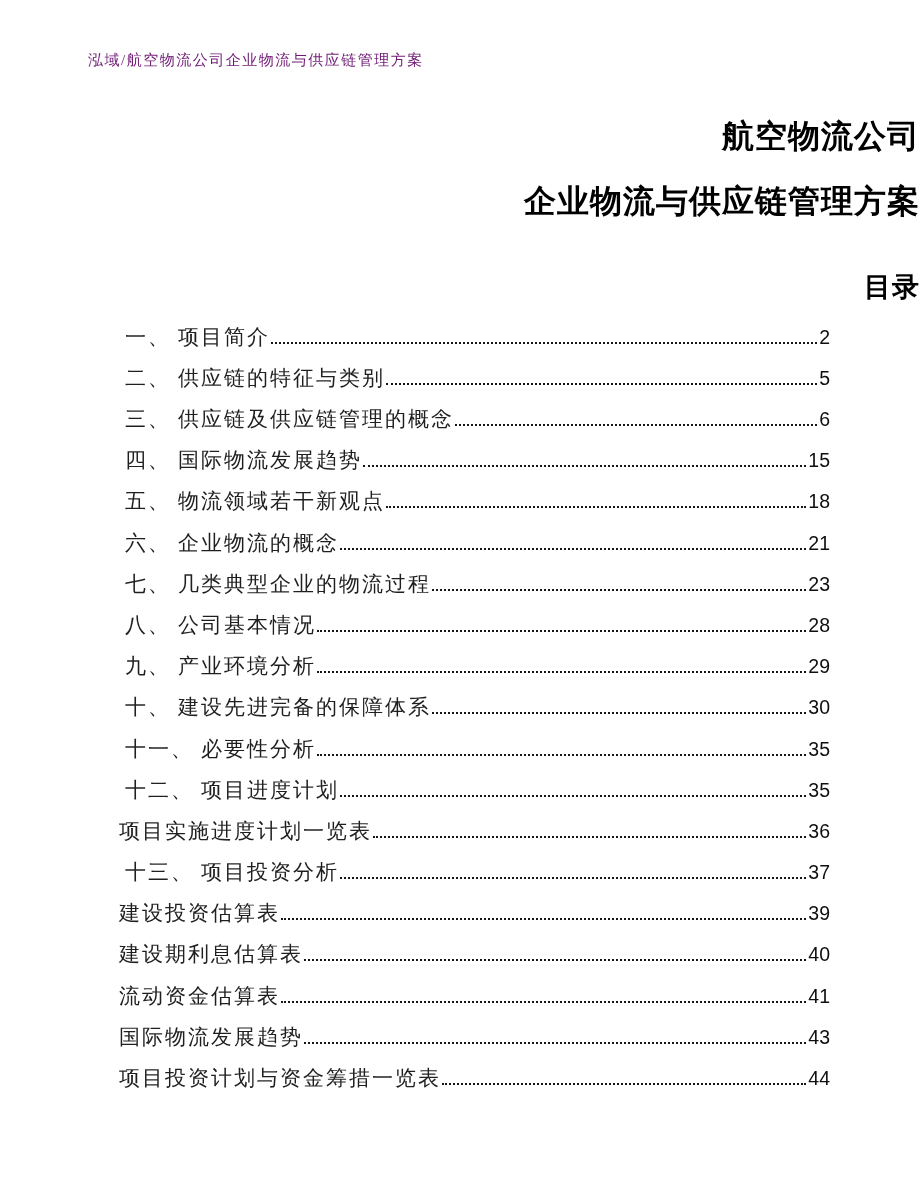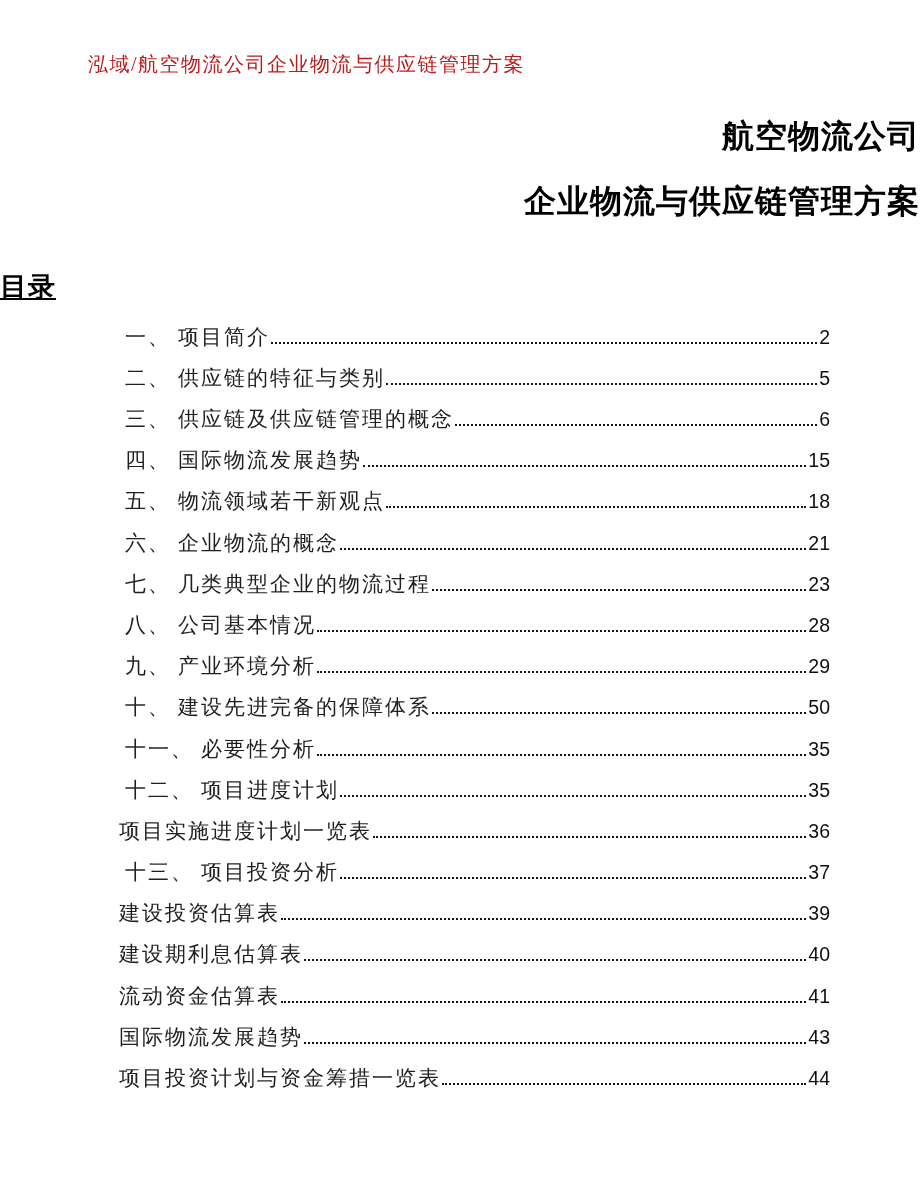--- a/index.html
+++ b/index.html
@@ -9,44 +9,43 @@
     height: 1191px;
     background: #ffffff;
     overflow: hidden;
     color: #1a1a1a;
   }
   .doc-header {
     position: absolute;
     left: 88px;
     top: 51px;
     font-family: "Liberation Serif", "DejaVu Serif", serif;
-    font-size: 20px;
+    font-size: 15px;
     letter-spacing: 1.5px;
-    color: #b91c1c;
+    color: #701a75;
     white-space: nowrap;
   }
   .title {
     text-align: right;
     font-family: "Liberation Sans", "DejaVu Sans", sans-serif;
     font-weight: 700;
     color: #000000;
     letter-spacing: 1px;
   }
   .title-line1 { margin: 118px 0 0 0; font-size: 32px; line-height: 1.15; }
   .title-line2 { margin: 28px 0 0 0;  font-size: 32px; line-height: 1.15; }
   .toc-heading {
     margin: 52px 0 0 0;
     font-size: 27px;
     line-height: 1.15;
-    text-align: left;
+    text-align: right;
     font-weight: 700;
     color: #000000;
     font-family: "Liberation Sans", "DejaVu Sans", sans-serif;
     letter-spacing: 1px;
-    text-decoration: underline;
   }
   .toc-list {
     margin: 14px 90px 0 119px;
     font-family: "Liberation Serif", "DejaVu Serif", serif;
   }
   .toc-row {
     display: flex;
     align-items: baseline;
     height: 41.2px;
     line-height: 41.2px;
@@ -143,21 +142,21 @@
       <div class="toc-row numbered">
         <span class="toc-num">九、</span>
         <span class="toc-title">产业环境分析</span>
         <span class="toc-leader"></span>
         <span class="toc-page">29</span>
       </div>
       <div class="toc-row numbered">
         <span class="toc-num">十、</span>
         <span class="toc-title">建设先进完备的保障体系</span>
         <span class="toc-leader"></span>
-        <span class="toc-page">50</span>
+        <span class="toc-page">30</span>
       </div>
       <div class="toc-row numbered">
         <span class="toc-num">十一、</span>
         <span class="toc-title">必要性分析</span>
         <span class="toc-leader"></span>
         <span class="toc-page">35</span>
       </div>
       <div class="toc-row numbered">
         <span class="toc-num">十二、</span>
         <span class="toc-title">项目进度计划</span>

